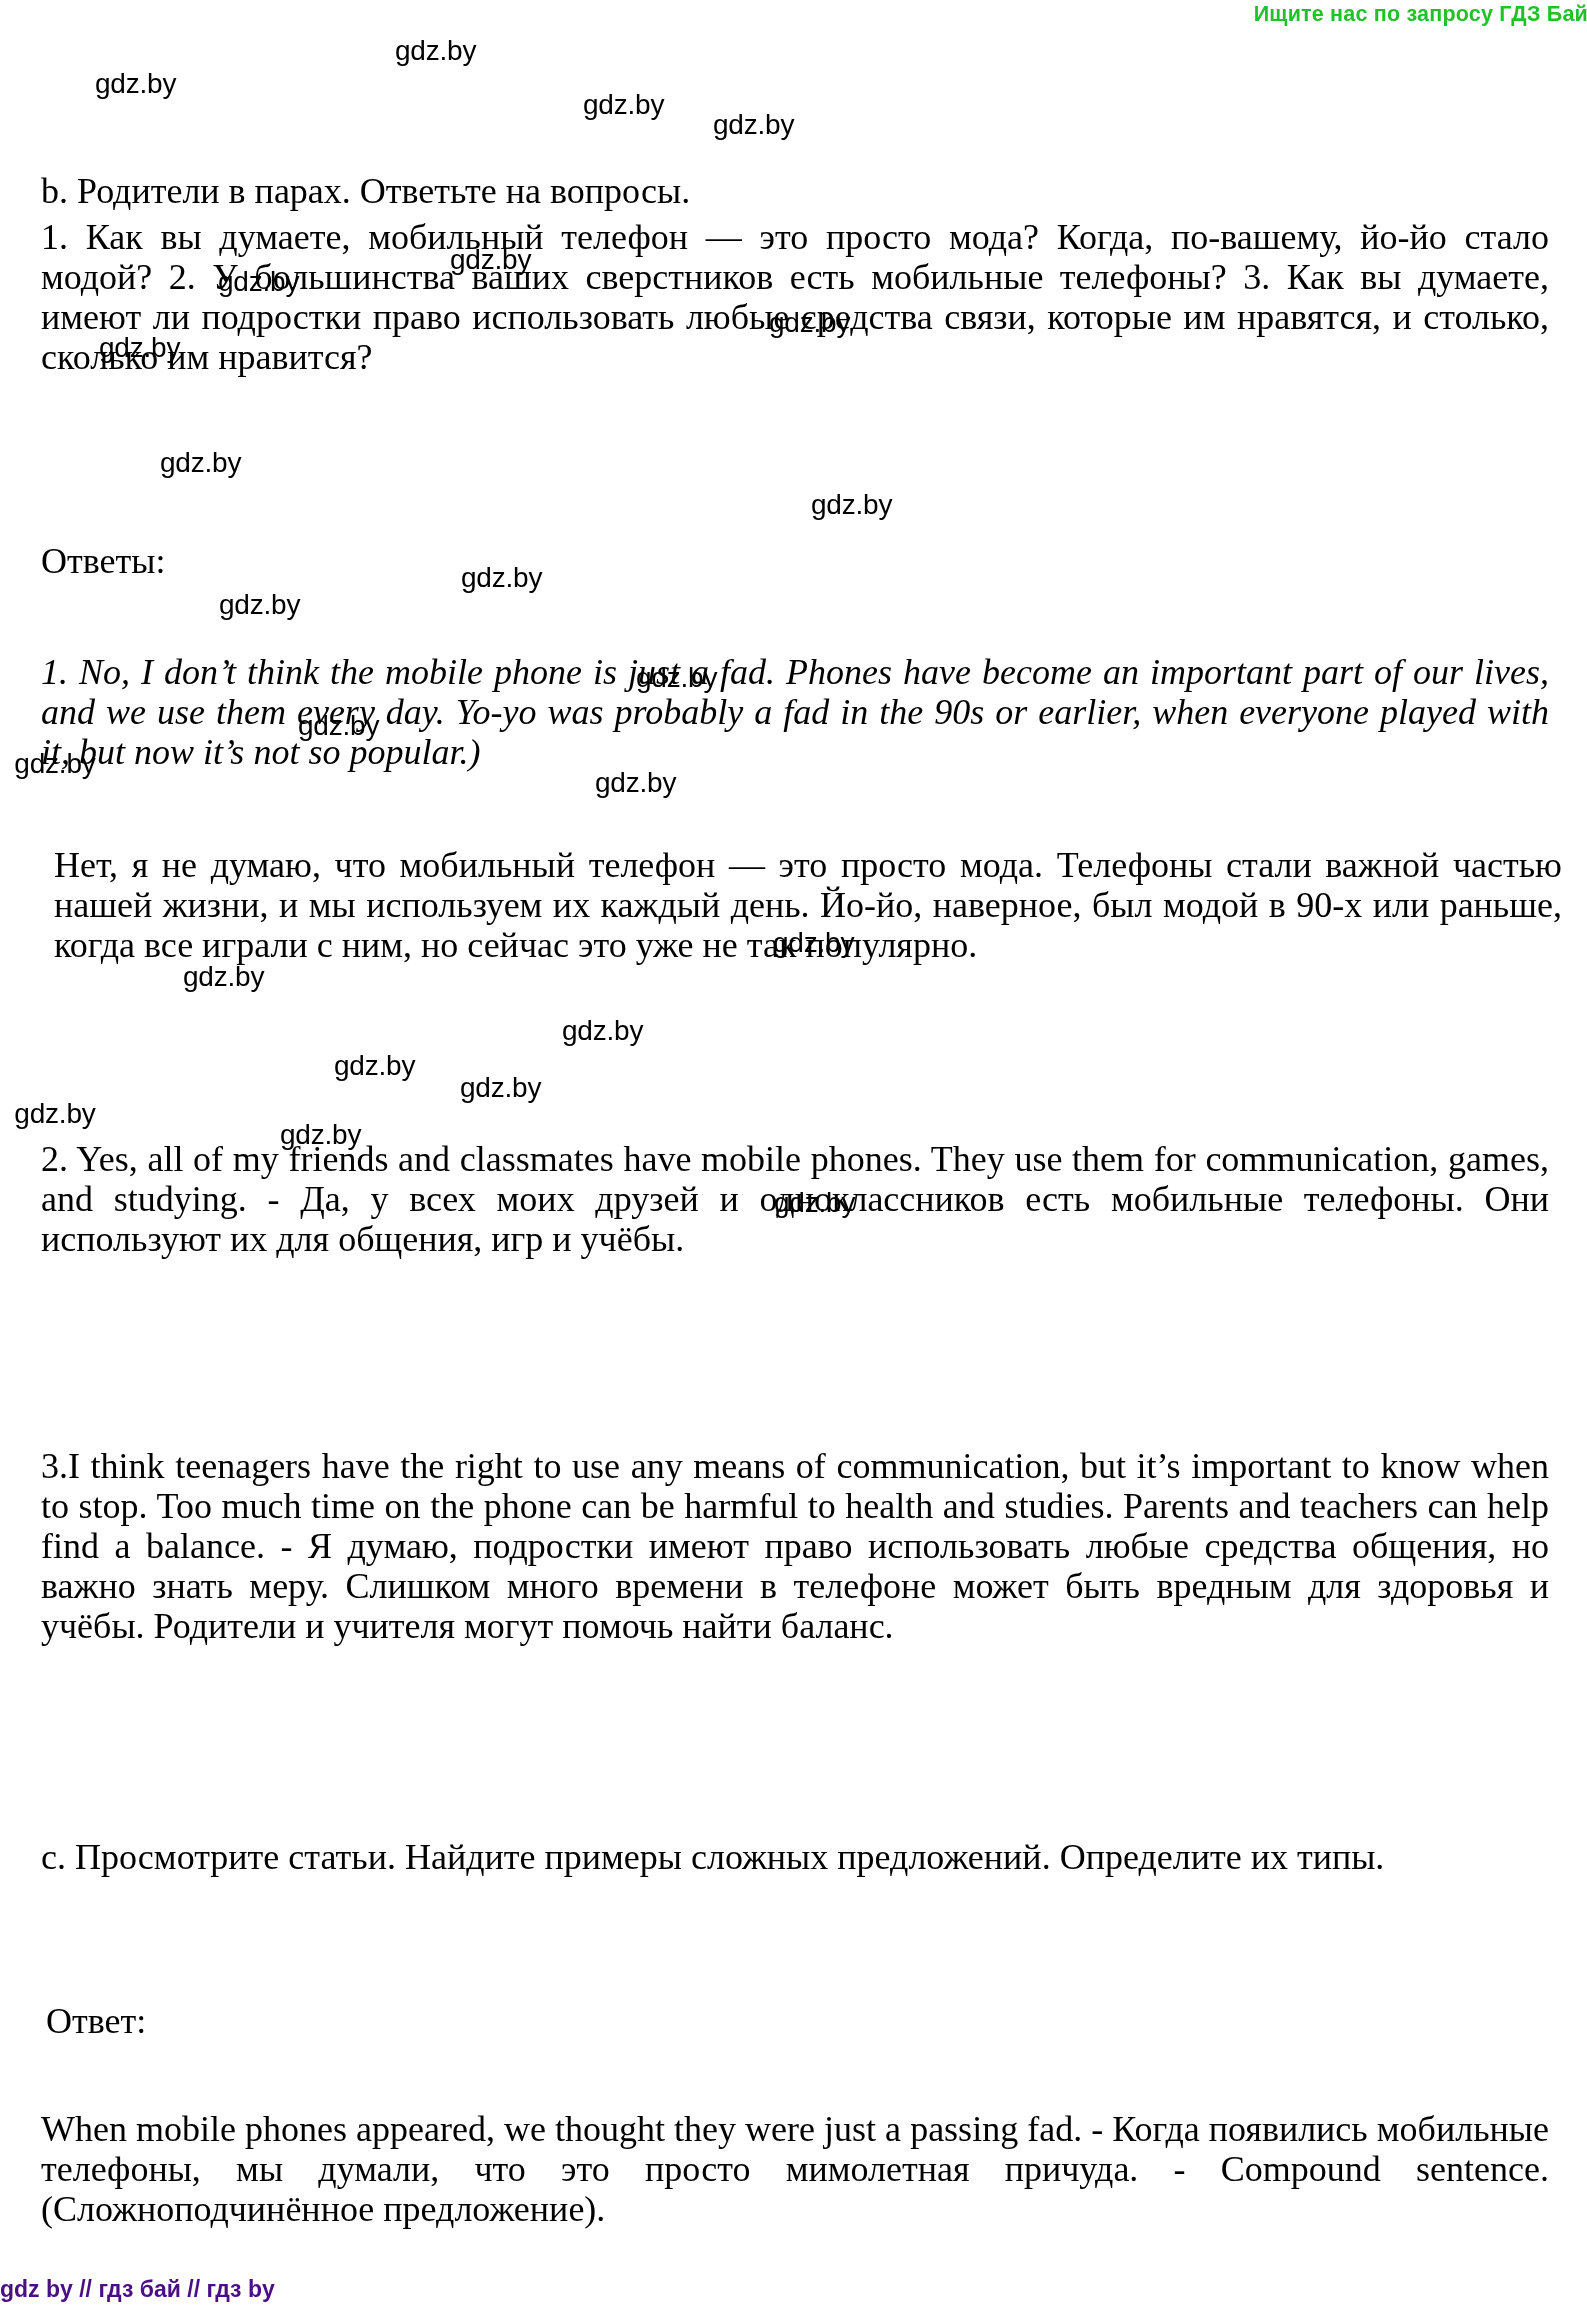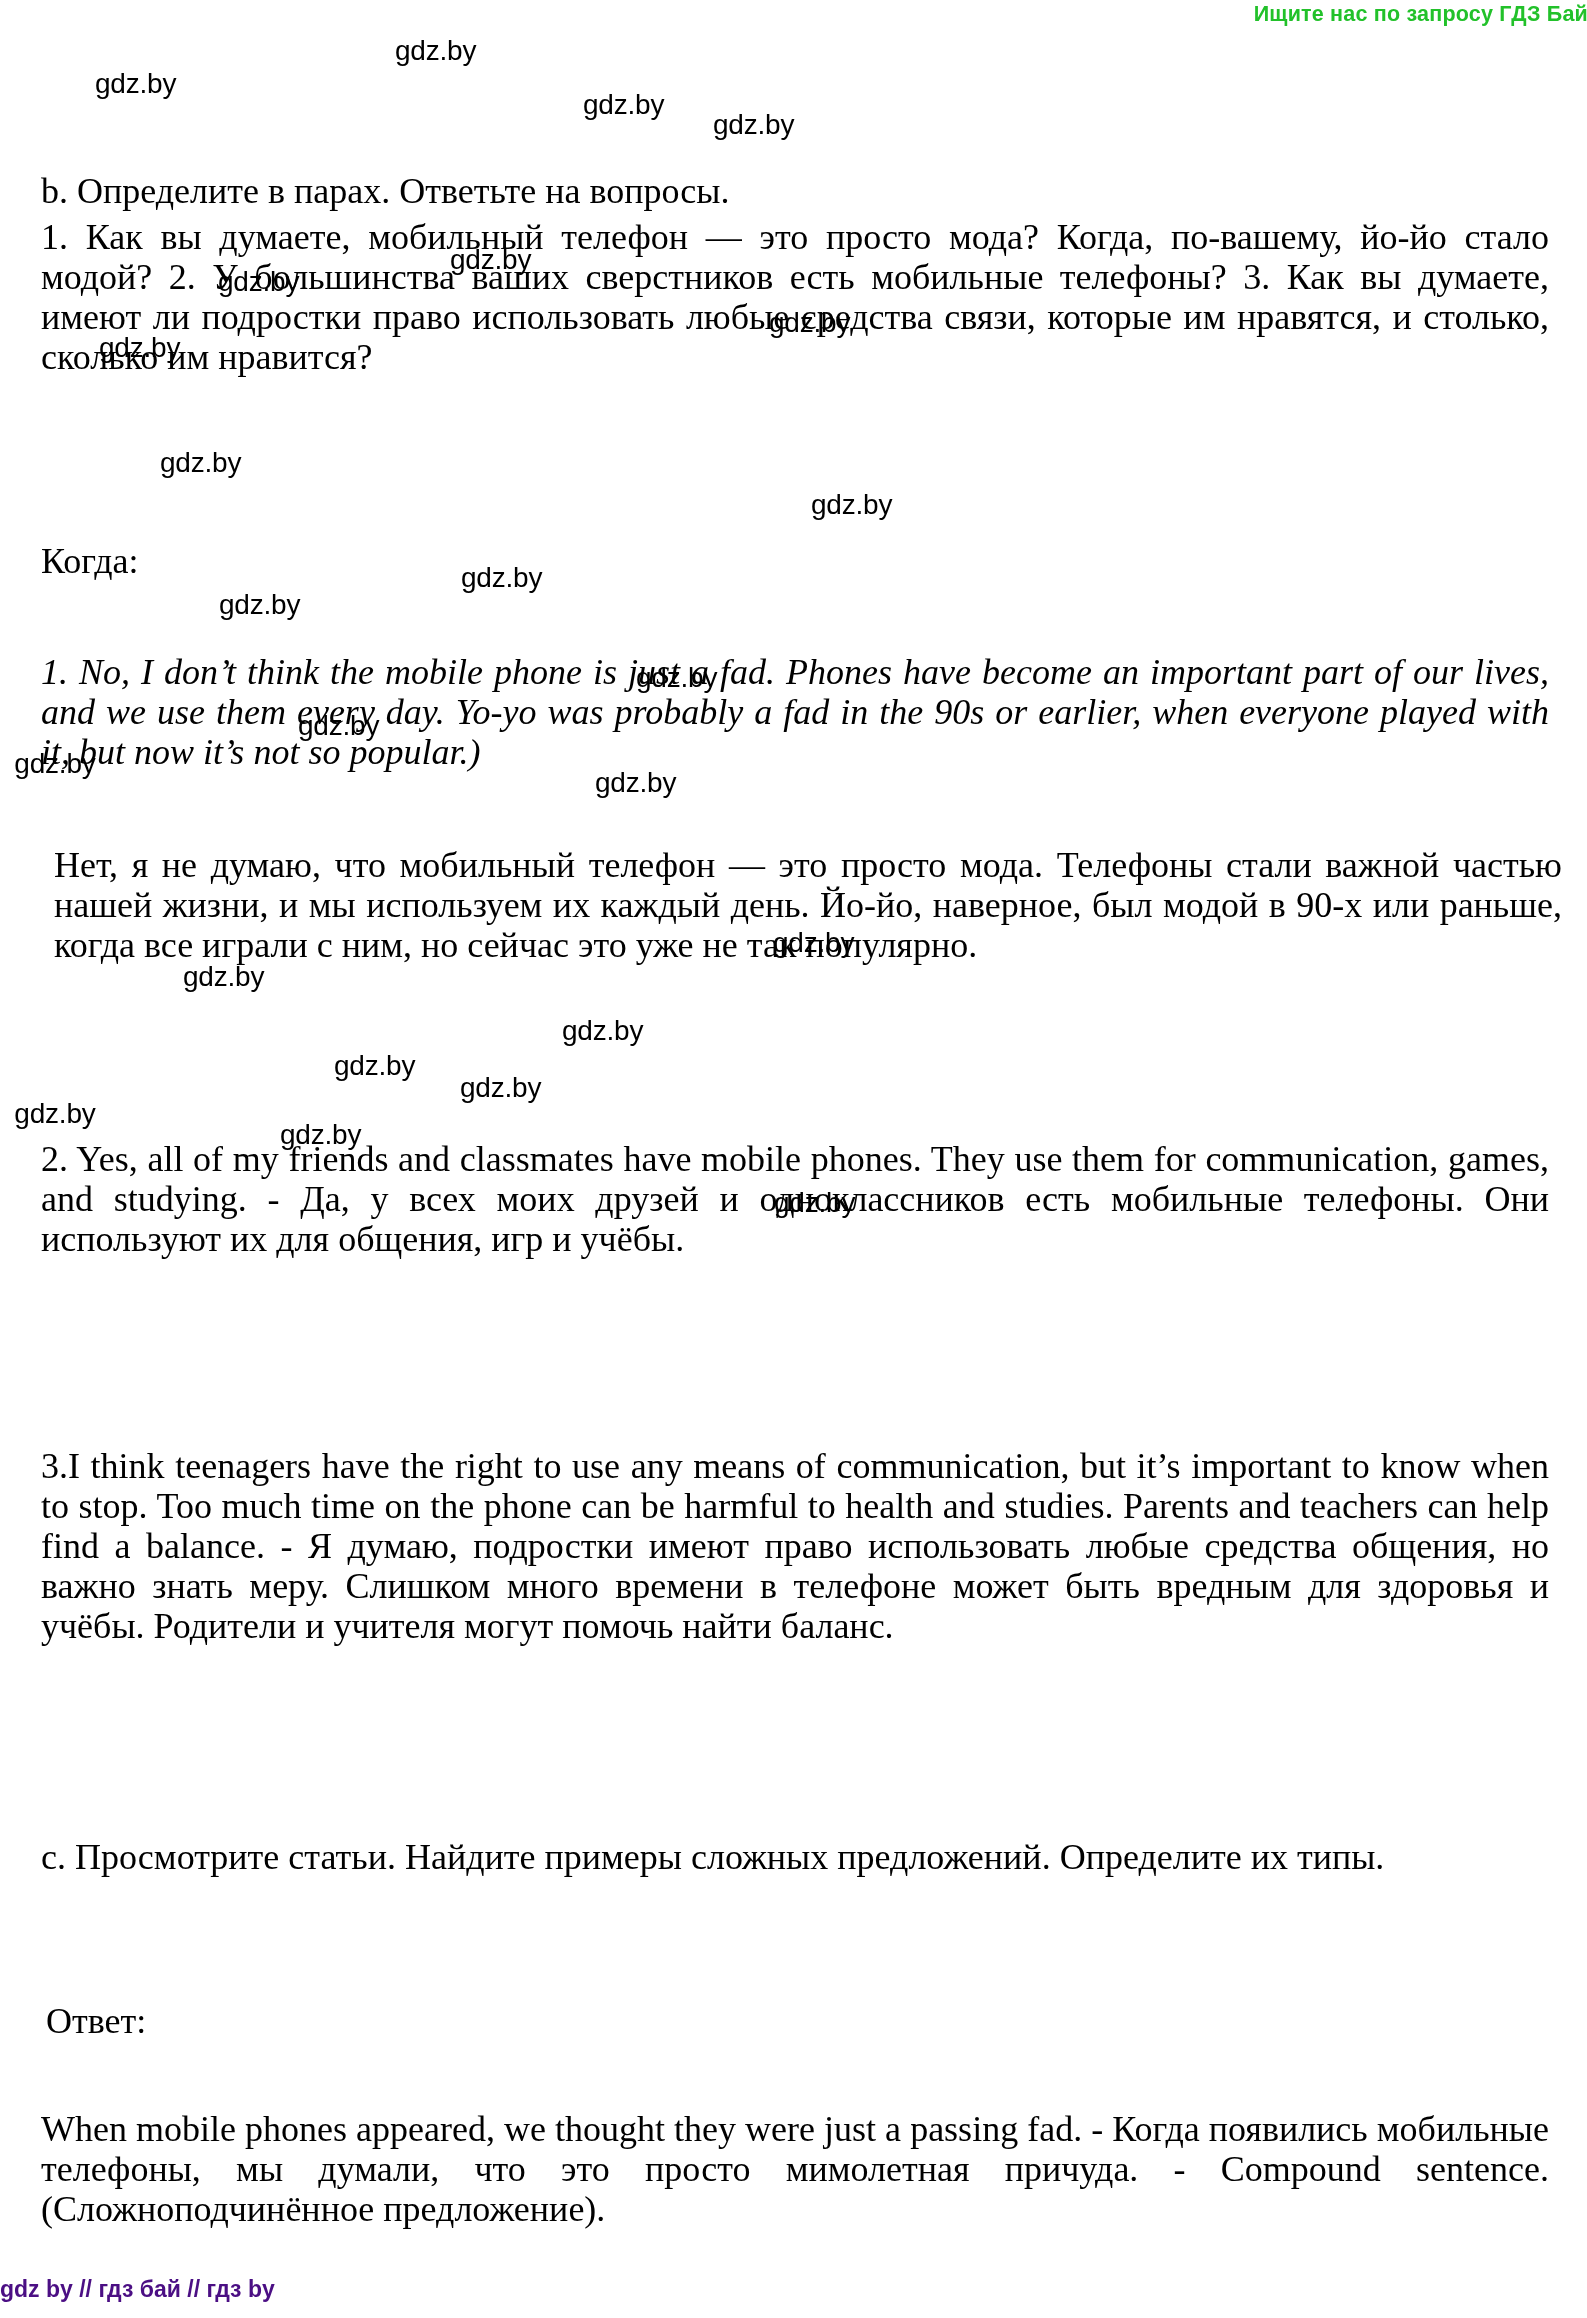--- a/index.html
+++ b/index.html
@@ -106,26 +106,26 @@
 </style>
 </head>
 <body>
 
 <div class="page">
 
   <div class="promo-banner" style="color: rgb(34, 193, 42);">Ищите нас по запросу ГДЗ Бай</div>
 
 
   <div class="b-questions">
-    <p class="label-line">b. Определите в парах. Ответьте на вопросы.</p>
+    <p class="label-line">b. Родители в парах. Ответьте на вопросы.</p>
     <p class="para last-justify">1. Как вы думаете, мобильный телефон — это просто мода? Когда, по-вашему, йо-йо стало модой? 2. У большинства ваших сверстников есть мобильные телефоны? 3. Как вы думаете, имеют ли подростки право использовать любые средства связи, которые им нравятся, и столько, сколько им нравится?</p>
   </div>
 
   <div class="b-otvety">
-    <p class="label-line">Когда:</p>
+    <p class="label-line">Ответы:</p>
   </div>
 
   <div class="b-ans1-en">
     <p class="para last-justify">1. No, I don’t think the mobile phone is just a fad. Phones have become an important part of our lives, and we use them every day. Yo-yo was probably a fad in the 90s or earlier, when everyone played with it, but now it’s not so popular.)</p>
   </div>
 
   <div class="b-ans1-ru">
     <p class="para">Нет, я не думаю, что мобильный телефон — это просто мода. Телефоны стали важной частью нашей жизни, и мы используем их каждый день. Йо-йо, наверное, был модой в 90-х или раньше, когда все играли с ним, но сейчас это уже не так популярно.</p>
   </div>
 

